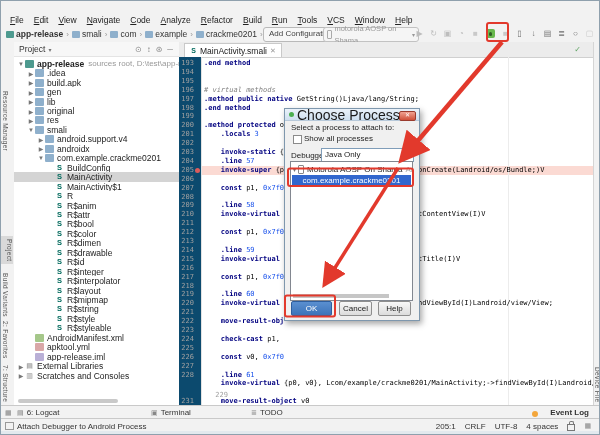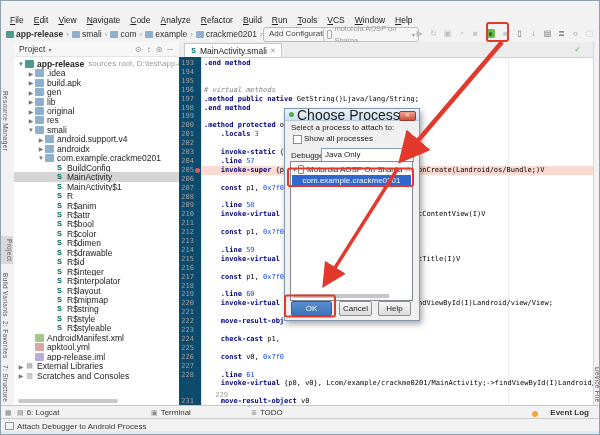--- a/index.html
+++ b/index.html
@@ -512,20 +512,28 @@
       </span>
       <span class="twtab" style="left: 250px;">
         <span class="twicon">≣</span>
         <span>TODO</span>
       </span>
     </div>
 
   <div id="statusbar" class="abs">
     <div id="sbicon" class="abs"></div>
     <div id="sbmsg" class="abs">Attach Debugger to Android Process</div>
+    <div id="sbright" class="abs">
+        <span>205:1</span>
+        <span>CRLF</span>
+        <span>UTF-8</span>
+        <span>4 spaces</span>
+        <span class="lock"></span>
+        <span style="color: rgb(136, 136, 136); font-size: 7px;">▦</span>
+      </div>
   </div>
   <div id="bstrip" class="abs"></div>
 
   <svg id="anno" width="600" height="435">
     <defs>
       <marker id="ah" markerWidth="7" markerHeight="7" refX="5" refY="3.5" orient="auto">
         <path d="M0,0 L7,3.5 L0,7 Z" fill="#e2392c"></path>
       </marker>
     </defs>
     <rect x="486" y="22" width="21" height="18" fill="none" stroke="#e2392c" stroke-width="2" rx="2"></rect>

